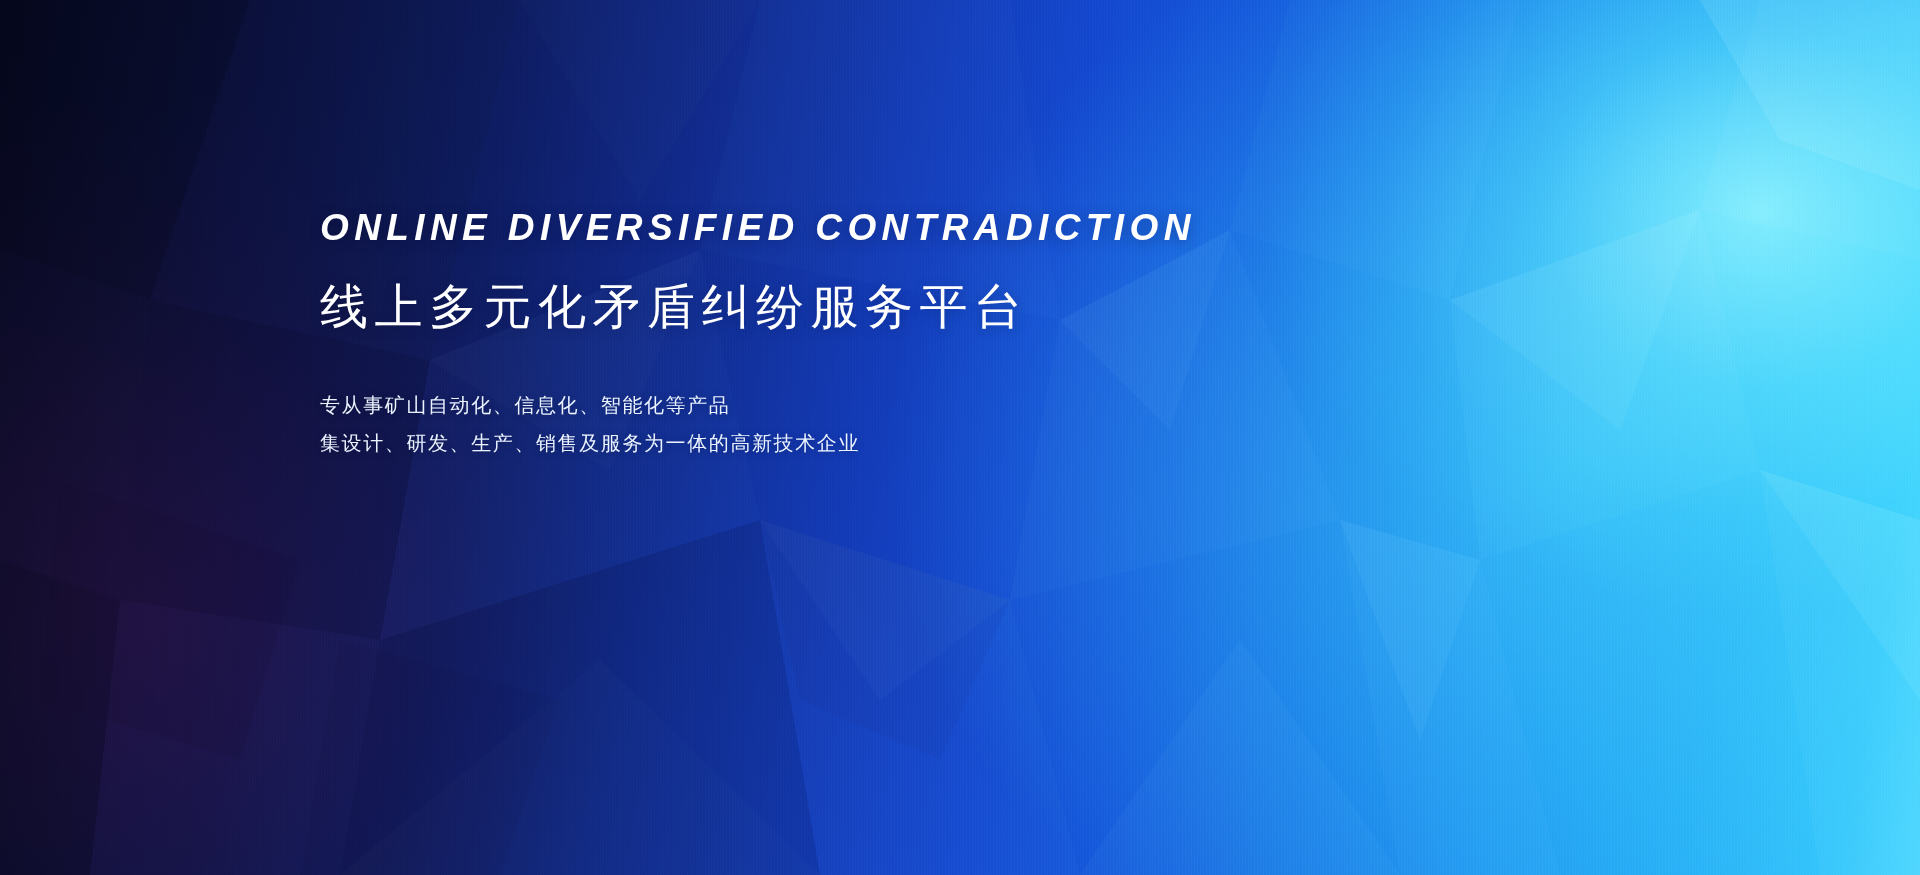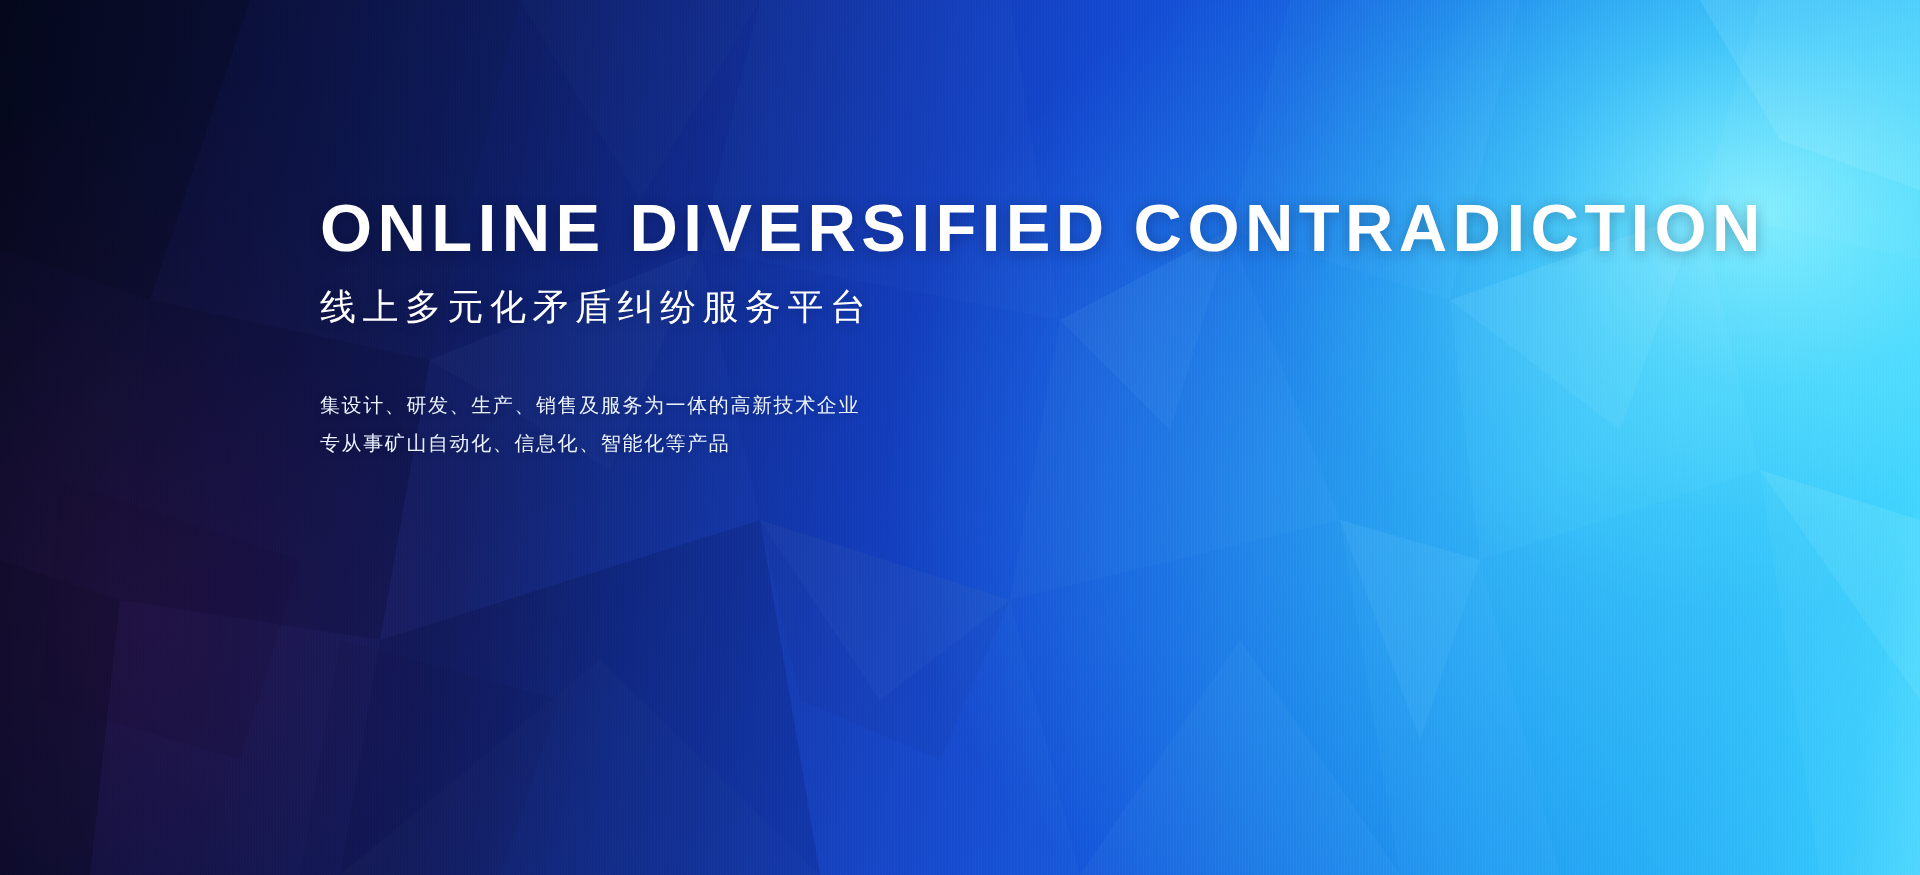--- a/index.html
+++ b/index.html
@@ -83,34 +83,35 @@
     left: 320px;
     top: 196px;
     width: 1340px;
     z-index: 5;
   }
 
   .headline {
     margin: 0;
     color: #ffffff;
     font-weight: 700;
-    font-size: 67px;
+    font-size: 37px;
     line-height: 64px;
     letter-spacing: 5.4px;
     text-transform: uppercase;
     white-space: nowrap;
     text-shadow: 0 2px 14px rgba(2, 10, 44, 0.30);
+    font-style: italic;
   }
   .headline .hl-line { display: block; }
 
   .subhead {
     margin: 22px 0 0 0;
     color: #ffffff;
     font-weight: 400;
-    font-size: 36px;
+    font-size: 48px;
     line-height: 50px;
     letter-spacing: 6.5px;
     white-space: nowrap;
     text-shadow: 0 2px 12px rgba(2, 10, 44, 0.28);
   }
 
   .blurb {
     margin: 54px 0 0 0;
     color: #eaf3ff;
     font-weight: 400;
@@ -194,18 +195,18 @@
 
   <div class="content">
 
     <h1 class="headline">
       <span class="hl-line">ONLINE DIVERSIFIED CONTRADICTION</span>
     </h1>
 
     <h2 class="subhead">线上多元化矛盾纠纷服务平台</h2>
 
     <p class="blurb">
+      <span class="blurb-line">专从事矿山自动化、信息化、智能化等产品</span>
       <span class="blurb-line">集设计、研发、生产、销售及服务为一体的高新技术企业</span>
-      <span class="blurb-line">专从事矿山自动化、信息化、智能化等产品</span>
     </p>
 
   </div>
 </div>
 
 </body></html>

